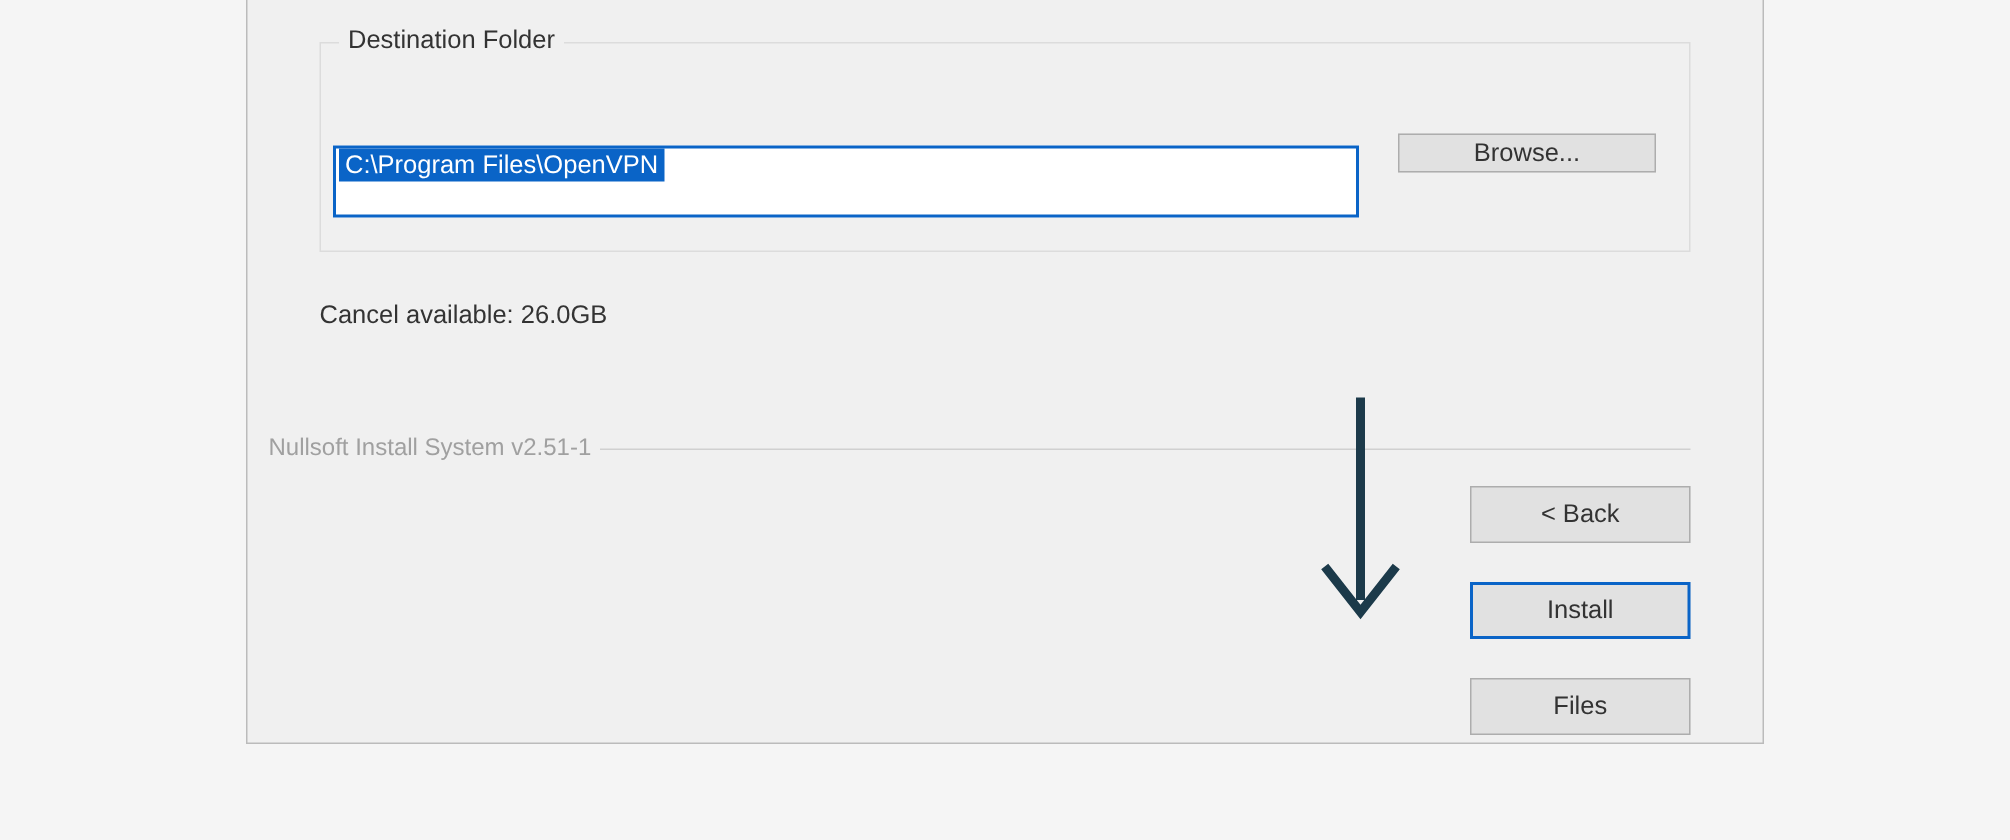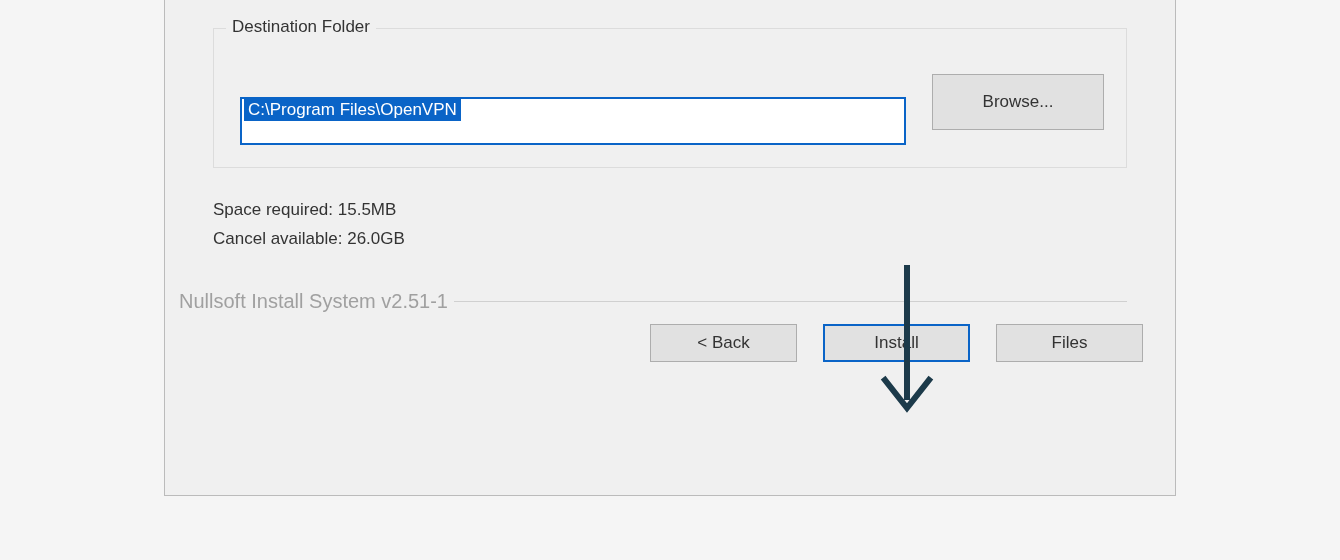--- a/index.html
+++ b/index.html
@@ -23,21 +23,21 @@
     }
     .content {
       position: absolute;
       left: 48px;
       top: 128px;
       right: 48px;
     }
     .fieldset {
       border: 1px solid #dcdcdc;
       position: relative;
-      padding: 30px 22px 22px 26px;
+      padding: 30px 22px 22px 8px;
     }
     .legend {
       position: absolute;
       top: -12px;
       left: 12px;
       background: #f0f0f0;
       padding: 0 6px;
       font-size: 17px;
       color: #333;
     }
@@ -54,21 +54,21 @@
     }
     .selected-text span {
       background: #0a64c7;
       color: #fff;
       font-size: 17px;
       padding: 1px 4px;
       white-space: nowrap;
     }
     .browse-btn {
       width: 172px;
-      height: 56px;
+      height: 26px;
       background: #e1e1e1;
       border: 1px solid #adadad;
       font-family: inherit;
       font-size: 17px;
       color: #333;
       cursor: pointer;
     }
     .space-info {
       position: absolute;
       left: 48px;
@@ -79,28 +79,29 @@
     }
     .separator-row {
       position: absolute;
       left: 14px;
       right: 48px;
       top: 390px;
       display: flex;
       align-items: center;
       gap: 6px;
     }
-    .sys-label { font-size: 20px; color: #a0a0a0; white-space: nowrap; }
+    .sys-label { font-size: 16px; color: #a0a0a0; white-space: nowrap; }
     .hr { flex: 1; height: 1px; background: #d0d0d0; }
     .button-row {
       position: absolute;
-      right: 32px;
+      right: 48px;
       top: 424px;
       display: flex;
       gap: 26px;
+      flex-direction: column;
     }
     .btn {
       width: 147px;
       height: 38px;
       font-family: inherit;
       font-size: 17px;
       color: #333;
       cursor: pointer;
     }
     .btn-normal { background: #e1e1e1; border: 1px solid #adadad; }
@@ -124,23 +125,20 @@
         <div class="selected-text">
           <span>C:\Program Files\OpenVPN</span>
         </div>
         <button class="browse-btn">Browse...</button>
       </div>
     </div>
   </div>
 
   <div class="space-info">
     <div>
-      <span>Space required: </span><span>15.5MB</span>
-    </div>
-    <div>
       <span>Cancel available: </span><span>26.0GB</span>
     </div>
   </div>
 
   <div class="separator-row">
     <span class="sys-label">Nullsoft Install System v2.51-1</span>
     <div class="hr"></div>
   </div>
 
   <div class="button-row">

